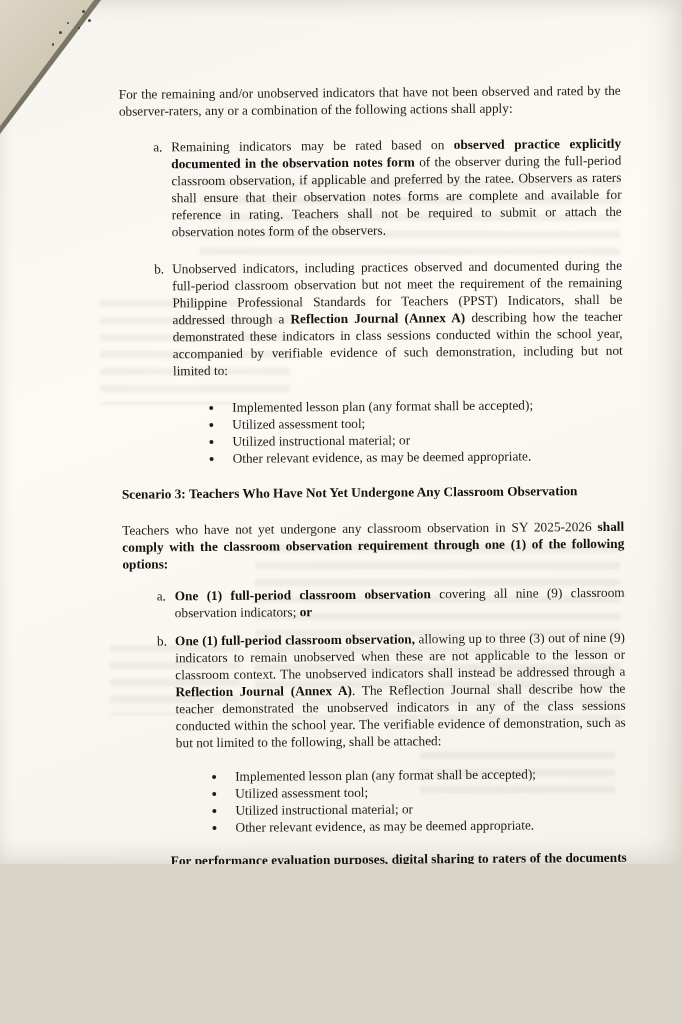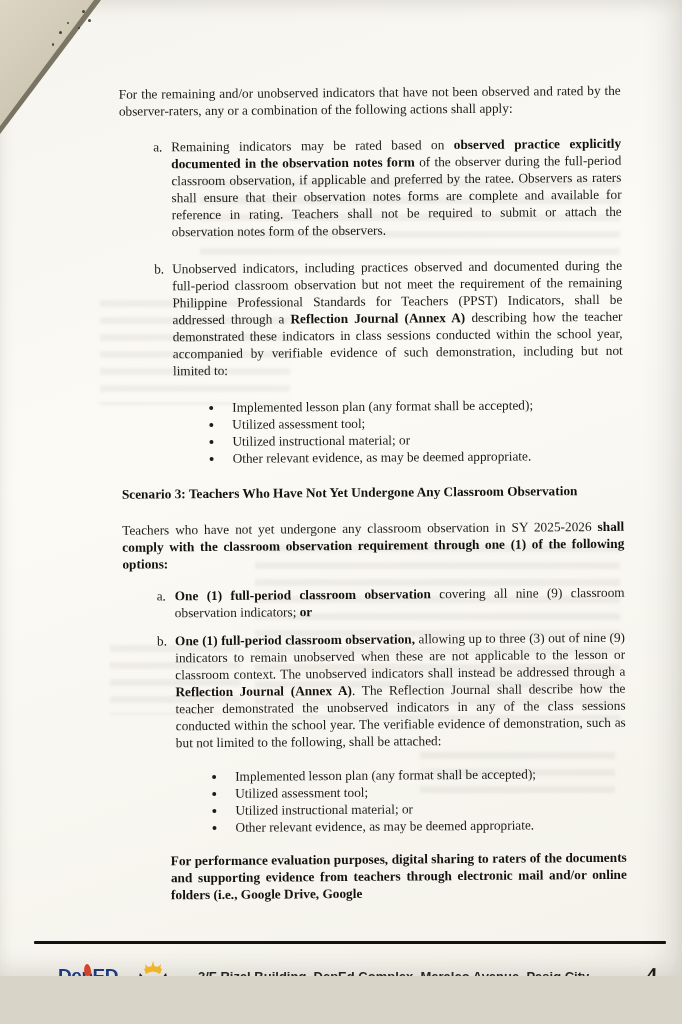--- a/index.html
+++ b/index.html
@@ -3,21 +3,21 @@
 <meta charset="utf-8">
 <style>
   html,body{margin:0;padding:0;}
   body{
     width:682px;height:1024px;
     background:#d8d4c8;
     overflow:hidden;
     font-family:"Liberation Serif", serif;
   }
   .photo{
-    position:relative;width:682px;height:976px;overflow:hidden;
+    position:relative;width:682px;height:864px;overflow:hidden;
     background:linear-gradient(160deg,#f6f4ee 0%,#fbfaf5 40%,#f4f2ea 100%);
     box-shadow:inset -16px 0 26px rgba(70,68,58,0.10), inset 0 -12px 20px rgba(70,68,58,0.06), inset 0 6px 14px rgba(70,68,58,0.05);
   }
   
   .corner-fold{
     position:absolute;left:0;top:0;width:120px;height:140px;
     clip-path:polygon(0 0,94px 0,0 126px);
     background:linear-gradient(135deg,#ddd6c6 0%,#cdc6b2 50%,#a29b87 88%,#7c7665 100%);
   }
   .corner-edge{

